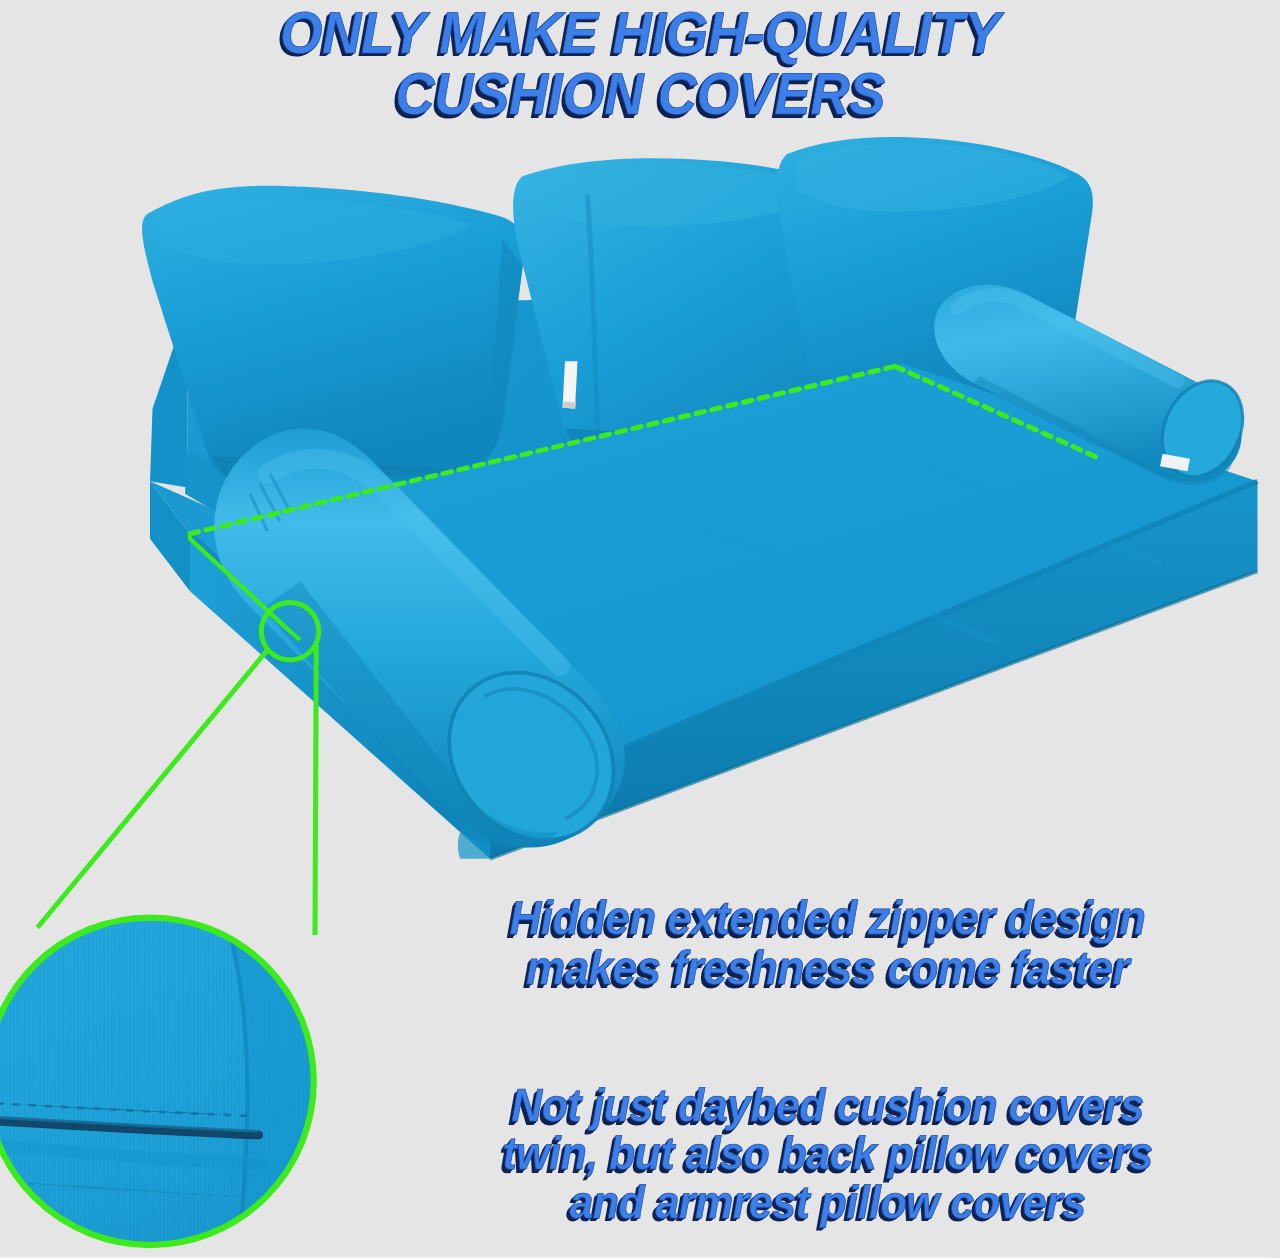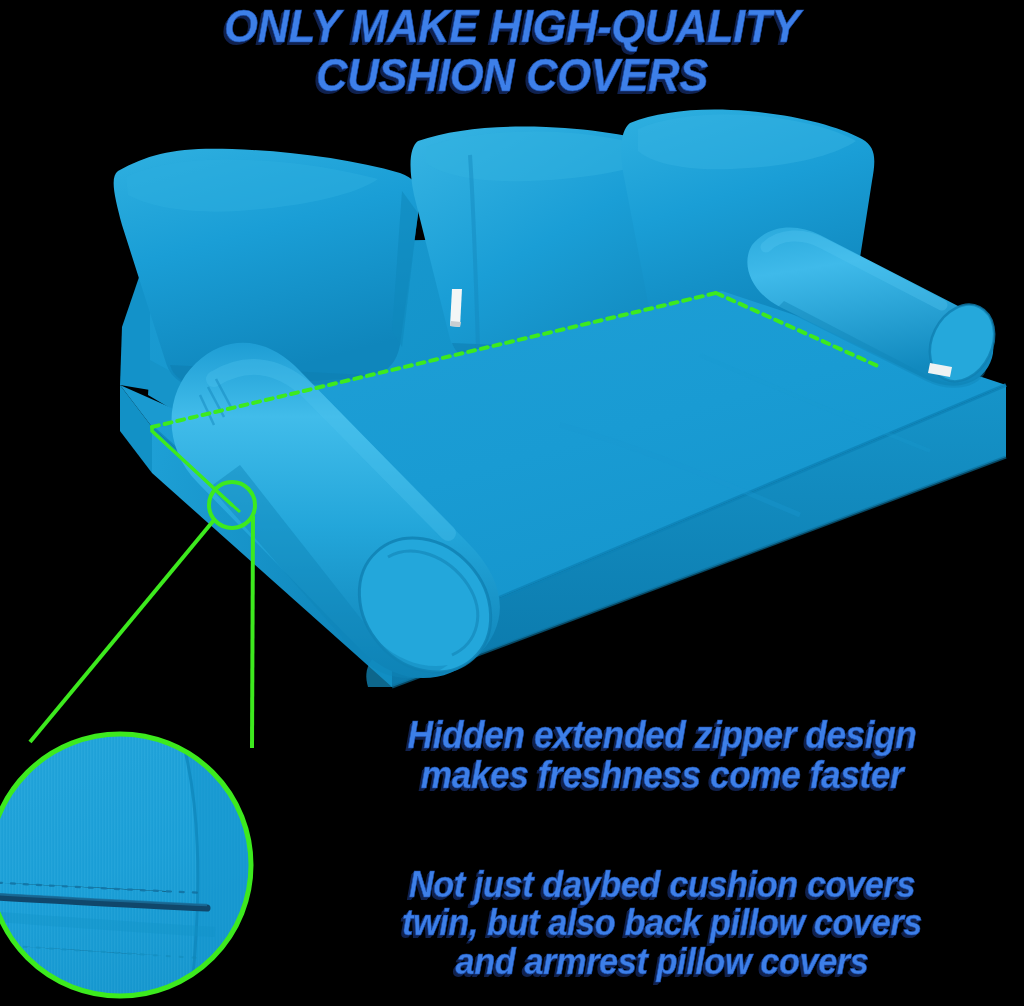--- a/index.html
+++ b/index.html
@@ -8,21 +8,21 @@
   }
   body {
     width: 1024px; height: 1006px;
     position: relative;
     overflow: hidden;
     font-family: "Liberation Sans", sans-serif;
   }
   #stage {
     position: absolute; inset: 0;
     width: 1024px; height: 1006px;
-    background: #000000;
+    background: #e5e5e5;
   }
 
   
   .copy {
     position: absolute;
     text-align: center;
     font-weight: 700;
     font-style: italic;
     color: #3d7fe8;
     line-height: 1.04;

